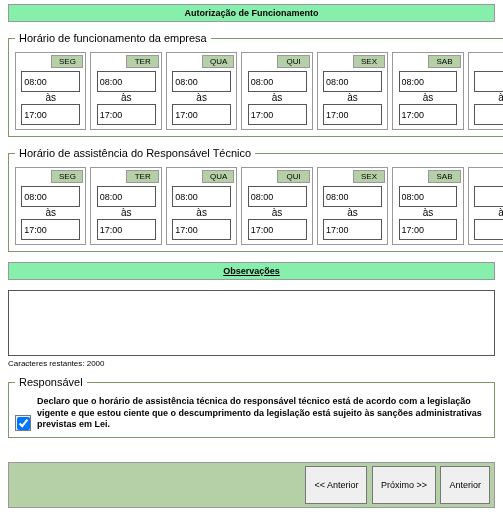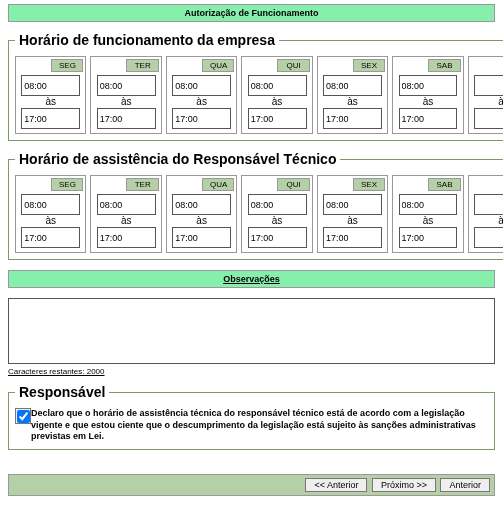--- a/index.html
+++ b/index.html
@@ -30,24 +30,24 @@
     margin-bottom: 10px;
     color: #000;
   }
   fieldset {
     border: 1px solid #7a9a6a;
     margin: 0 0 10px 0;
     padding: 8px 6px 6px 6px;
     position: relative;
   }
   legend {
-    font-weight: bold;
+    font-weight: normal;
     color: #000;
     padding: 0 4px;
-    font-size: 14px;
+    font-size: 11px;
   }
   .days-row {
     display: flex;
     gap: 4px;
     justify-content: space-between;
   }
   .day-cell {
     flex: 1;
     border: 1px solid #999;
     padding: 2px 2px 4px 2px;
@@ -85,26 +85,25 @@
     border: 1px solid #555;
     resize: none;
     font-family: inherit;
     font-size: 10px;
     padding: 2px;
   }
   .counter {
     font-size: 8px;
     color: #000;
     margin: 1px 0 8px 0;
-    text-decoration: underline;
   }
   .decl-row {
     display: flex;
-    align-items: flex-start;
-    gap: 0;
+    align-items: flex-end;
+    gap: 6px;
   }
   .decl-check {
     border: 1px solid #777;
     background: #eee;
     width: 16px;
     height: 16px;
     display: flex;
     align-items: center;
     justify-content: center;
     flex-shrink: 0;
@@ -118,21 +117,21 @@
   }
   .btn-row {
     background: #b5d0a7;
     border: 1px solid #999;
     padding: 3px 4px;
     text-align: right;
     margin-bottom: 4px;
   }
   .btn {
     font-size: 9px;
-    padding: 1px 8px;
+    padding: 13px 8px;
     border: 1px solid #777;
     background: #efefef;
     cursor: pointer;
     margin-left: 2px;
     font-family: inherit;
   }
 </style>
 </head>
 <body>
 

